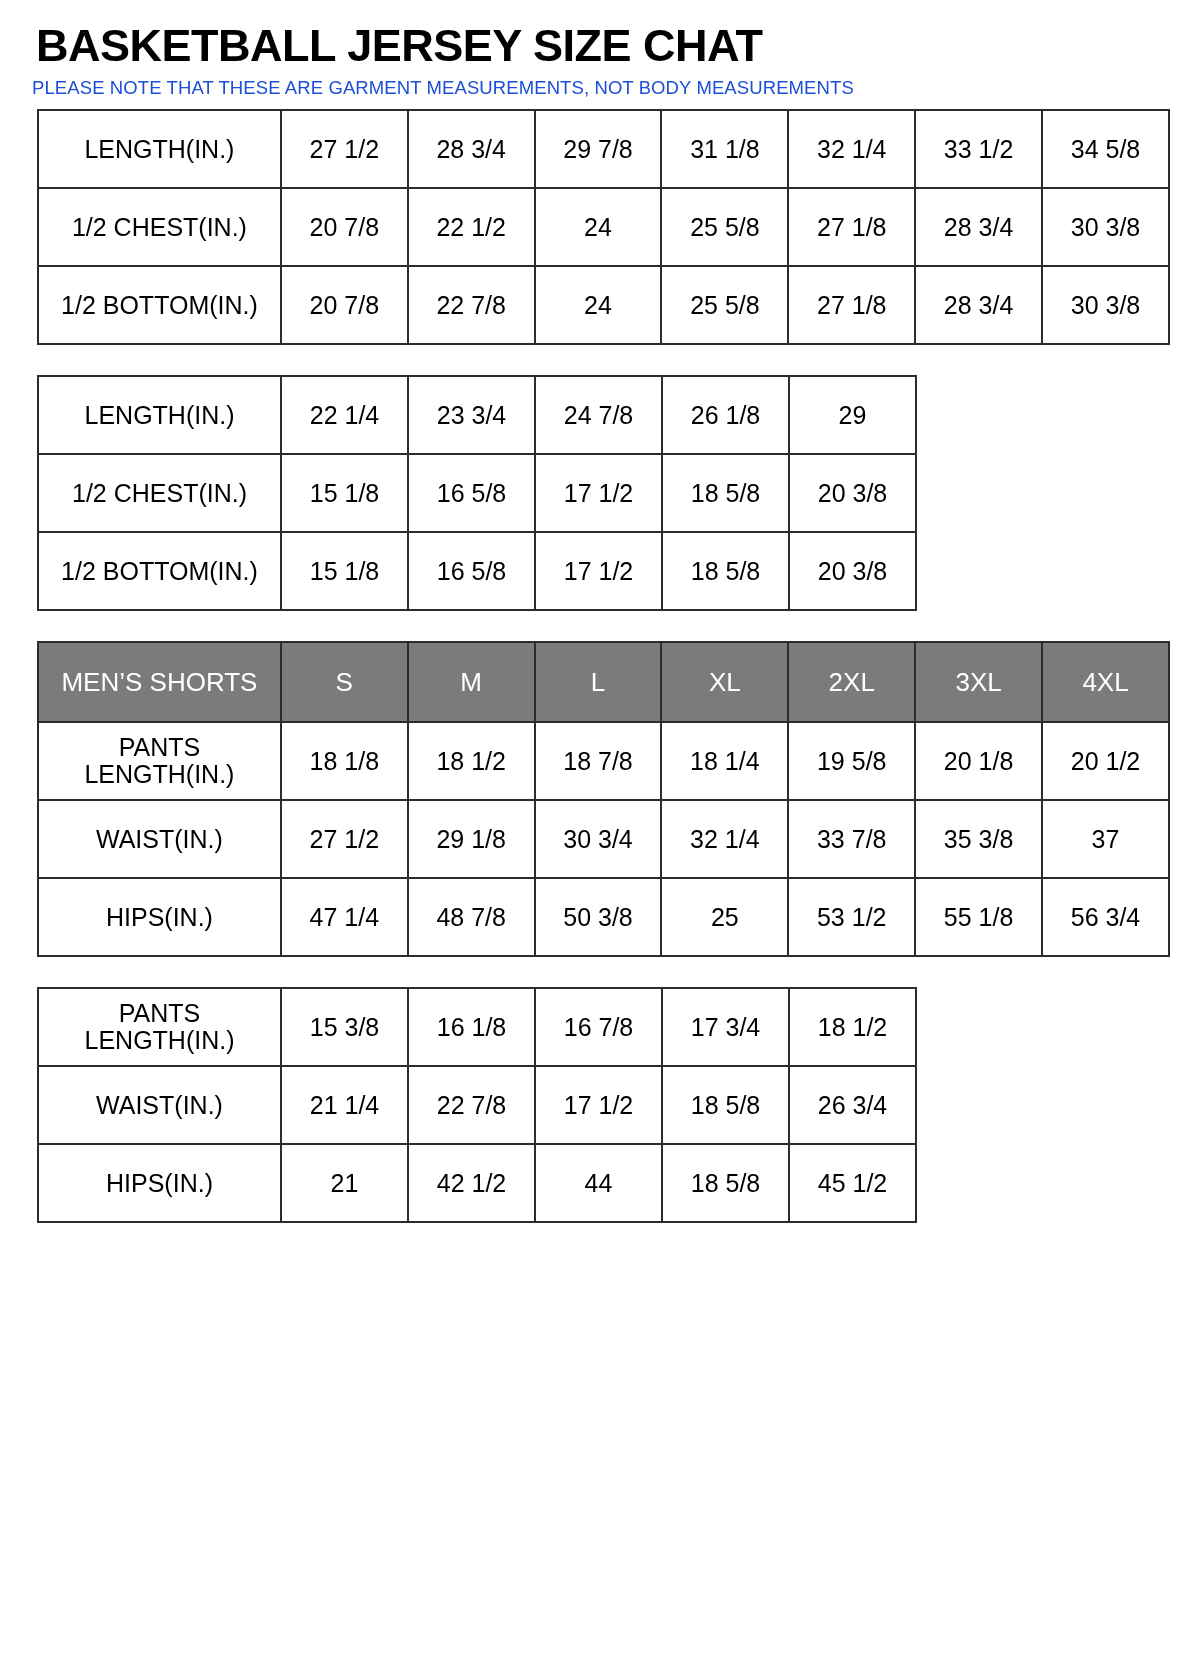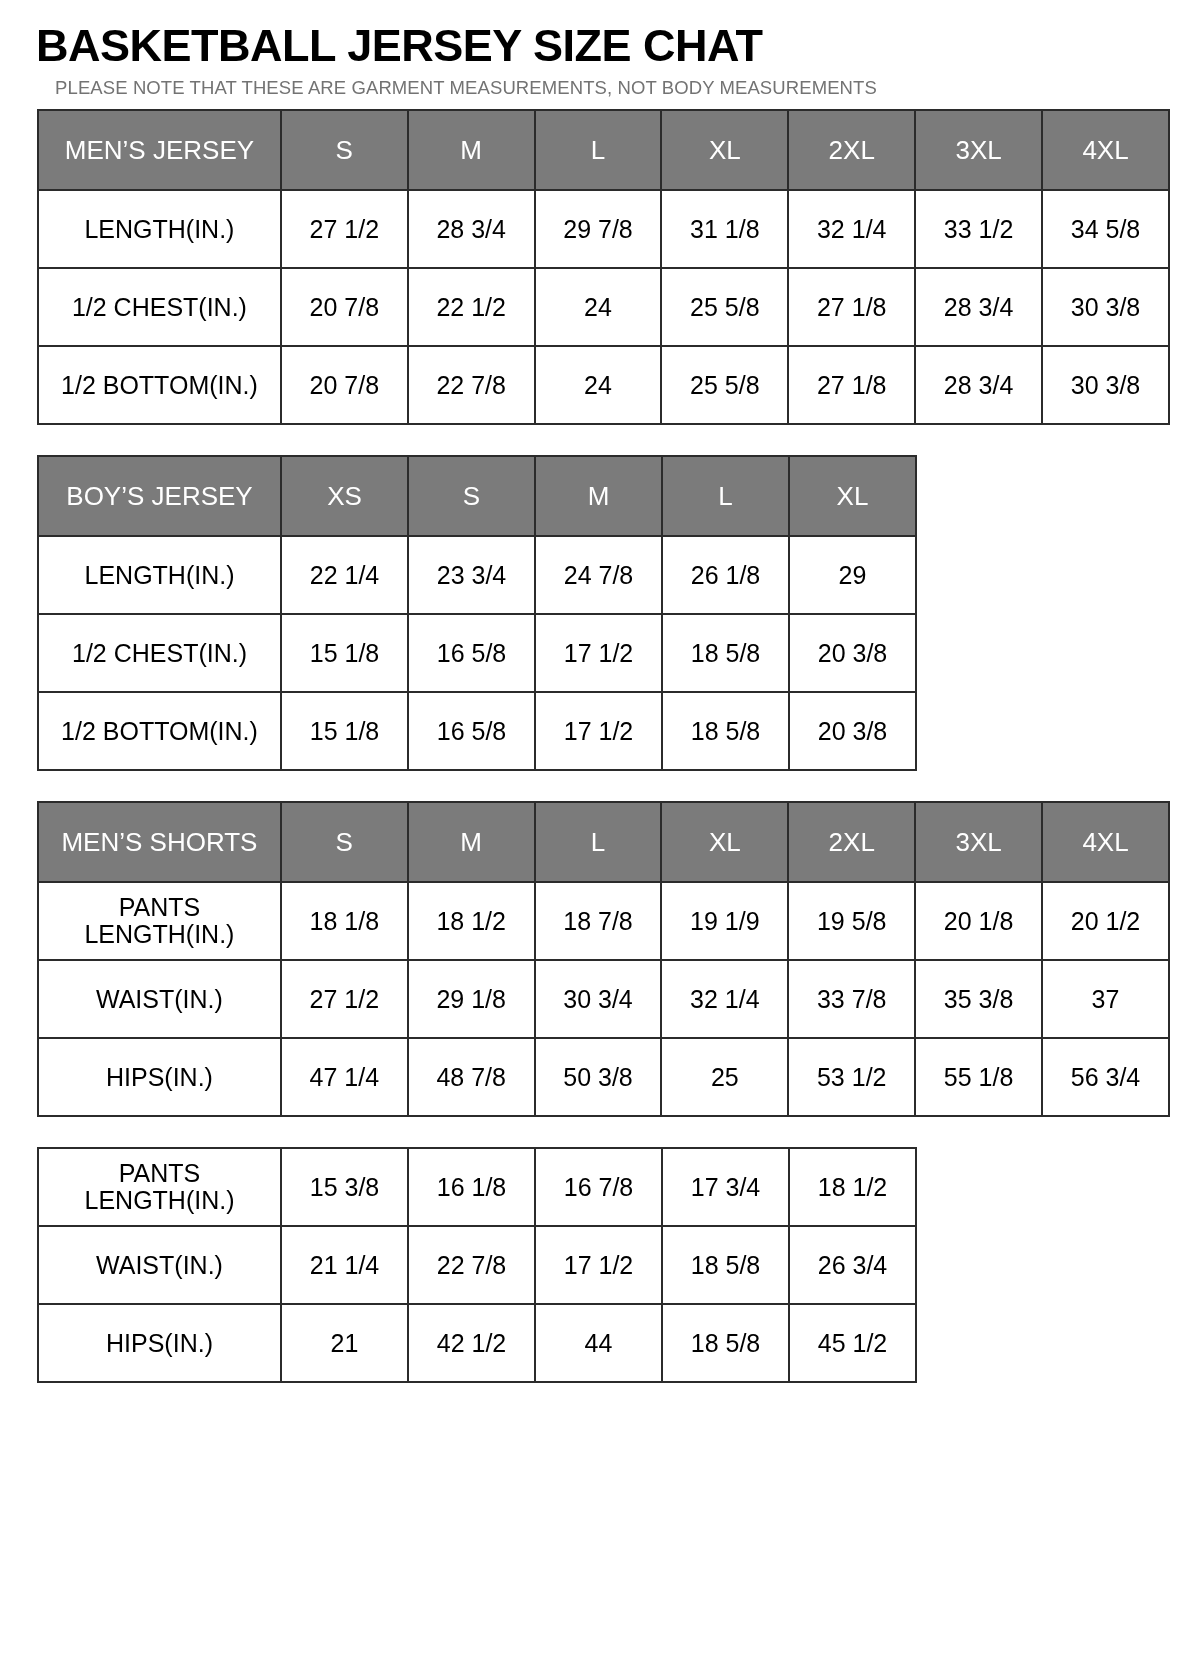--- a/index.html
+++ b/index.html
@@ -21,27 +21,26 @@
   }
   .title {
     font-size: 45px;
     font-weight: bold;
     letter-spacing: -0.5px;
     line-height: 1.06;
     margin: 8px 0 6px 6px;
     white-space: nowrap;
   }
   .note {
-    color: #737373;
+    color: #1d4ed8;
     font-size: 18.5px;
     line-height: 1.28;
-    margin: 0 0 10px 21px;
+    margin: 0 0 10px 2px;
     max-width: 830px;
     letter-spacing: 0.1px;
-    text-align: center;
   }
   table.size-table {
     border-collapse: collapse;
     margin: 0 0 30px 7px;
     table-layout: fixed;
   }
   table.size-table td {
     border: 2px solid #2b2b2b;
     text-align: center;
     vertical-align: middle;
@@ -92,30 +91,20 @@
       <col class="col-label">
         <col class="col-v">
         <col class="col-v">
         <col class="col-v">
         <col class="col-v">
         <col class="col-v">
         <col class="col-v">
         <col class="col-v">
     </colgroup>
     <tbody>
-      <tr class="head">
-        <td class="rowlabel">MEN’S JERSEY</td>
-        <td>S</td>
-        <td>M</td>
-        <td>L</td>
-        <td>XL</td>
-        <td>2XL</td>
-        <td>3XL</td>
-        <td>4XL</td>
-      </tr>
       <tr>
         <td class="rowlabel">LENGTH(IN.)</td>
         <td>27  1/2</td>
         <td>28  3/4</td>
         <td>29  7/8</td>
         <td>31  1/8</td>
         <td>32  1/4</td>
         <td>33  1/2</td>
         <td>34  5/8</td>
       </tr>
@@ -145,28 +134,20 @@
   <table class="size-table">
     <colgroup>
       <col class="col-label">
         <col class="col-v">
         <col class="col-v">
         <col class="col-v">
         <col class="col-v">
         <col class="col-v">
     </colgroup>
     <tbody>
-      <tr class="head">
-        <td class="rowlabel">BOY’S JERSEY</td>
-        <td>XS</td>
-        <td>S</td>
-        <td>M</td>
-        <td>L</td>
-        <td>XL</td>
-      </tr>
       <tr>
         <td class="rowlabel">LENGTH(IN.)</td>
         <td>22  1/4</td>
         <td>23  3/4</td>
         <td>24  7/8</td>
         <td>26  1/8</td>
         <td>29</td>
       </tr>
       <tr>
         <td class="rowlabel">1/2  CHEST(IN.)</td>
@@ -210,21 +191,21 @@
         <td>4XL</td>
       </tr>
       <tr>
         <td class="rowlabel two-line">
           <span>PANTS</span><br>
           <span>LENGTH(IN.)</span>
         </td>
         <td>18  1/8</td>
         <td>18  1/2</td>
         <td>18  7/8</td>
-        <td>19  1/9</td>
+        <td>18  1/4</td>
         <td>19  5/8</td>
         <td>20  1/8</td>
         <td>20  1/2</td>
       </tr>
       <tr>
         <td class="rowlabel">WAIST(IN.)</td>
         <td>27  1/2</td>
         <td>29  1/8</td>
         <td>30  3/4</td>
         <td>32  1/4</td>

